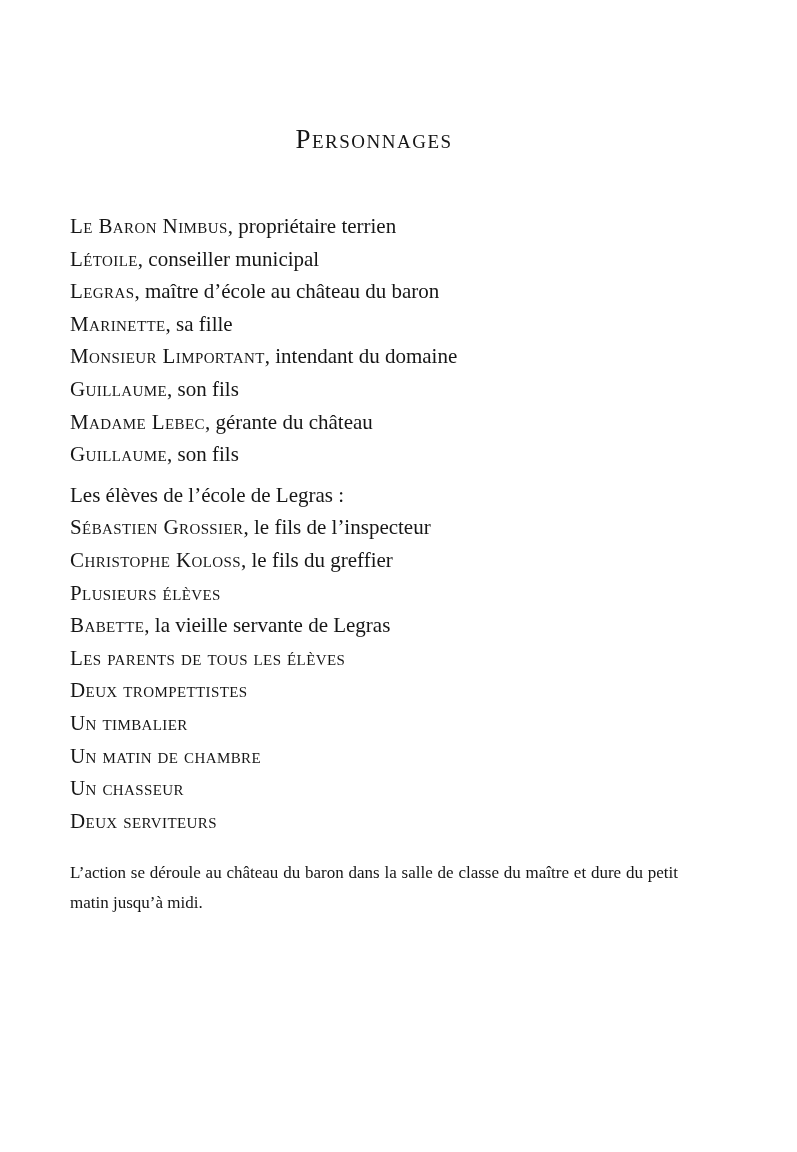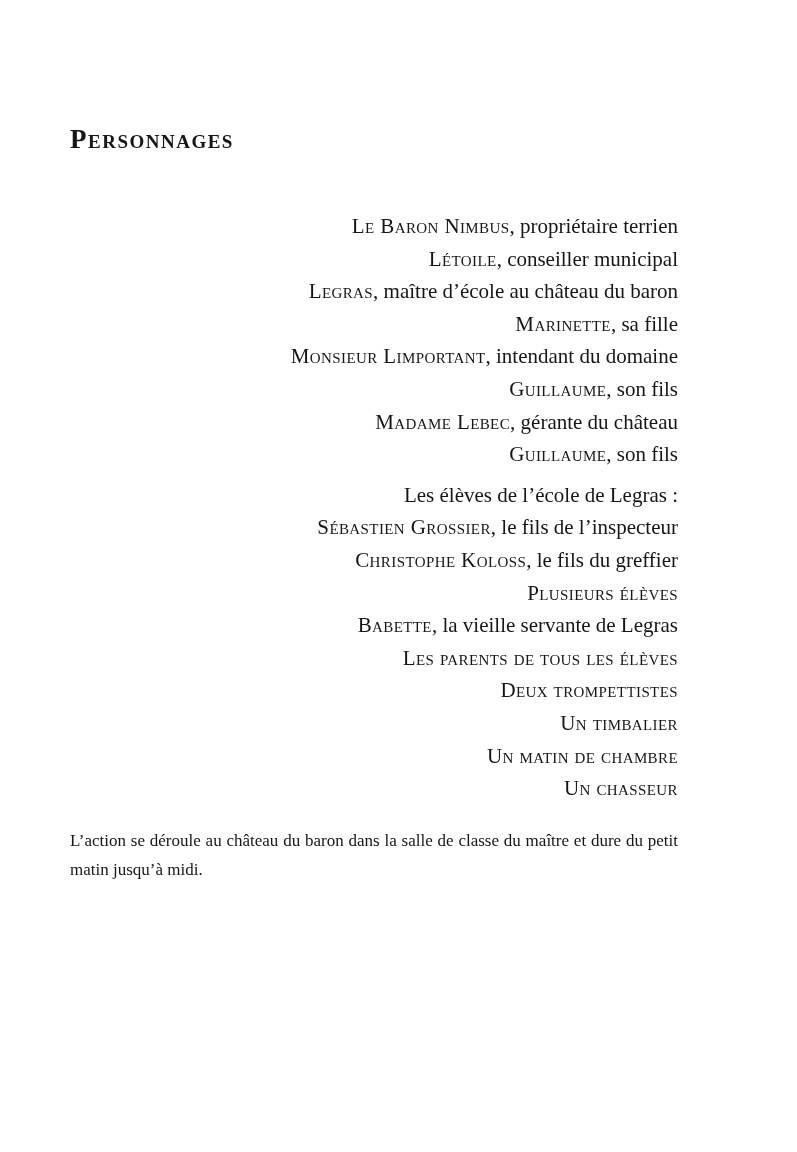--- a/index.html
+++ b/index.html
@@ -21,39 +21,38 @@
     overflow: hidden;
     background: #ffffff;
   }
   .content {
     position: absolute;
     left: 70px;
     top: 0;
     width: 608px;
   }
   .title {
-    font-weight: 700;
+    font-weight: 400;
     font-variant: small-caps;
     font-size: 27px;
     line-height: 30px;
     letter-spacing: 1.5px;
-    text-align: left;
+    text-align: center;
     margin: 124px 0 0 0;
   }
   .cast {
     margin-top: 56px;
     font-size: 21px;
     line-height: 32.6px;
   }
   .group + .group {
     margin-top: 8px;
   }
   .line {
     white-space: nowrap;
-    text-align: right;
   }
   .sc {
     font-variant: small-caps;
     letter-spacing: 0.4px;
   }
   .note {
     margin: 21px 0 0 0;
     font-size: 17px;
     line-height: 29.5px;
     text-align: justify;
@@ -80,17 +79,18 @@
           <div class="line intro">Les élèves de l’école de Legras :</div>
           <div class="line entry"><span class="sc">Sébastien Grossier</span><span>, le fils de l’inspecteur</span></div>
           <div class="line entry"><span class="sc">Christophe Koloss</span><span>, le fils du greffier</span></div>
           <div class="line entry"><span class="sc">Plusieurs élèves</span></div>
           <div class="line entry"><span class="sc">Babette</span><span>, la vieille servante de Legras</span></div>
           <div class="line entry"><span class="sc">Les parents de tous les élèves</span></div>
           <div class="line entry"><span class="sc">Deux trompettistes</span></div>
           <div class="line entry"><span class="sc">Un timbalier</span></div>
           <div class="line entry"><span class="sc">Un matin de chambre</span></div>
           <div class="line entry"><span class="sc">Un chasseur</span></div>
+          <div class="line entry"><span class="sc">Deux serviteurs</span></div>
         </div>
       </div>
     <p class="note">L’action se déroule au château du baron dans la salle de classe du maître et dure du petit matin jusqu’à midi.</p>
   </div>
 </div>
 
 </body></html>

